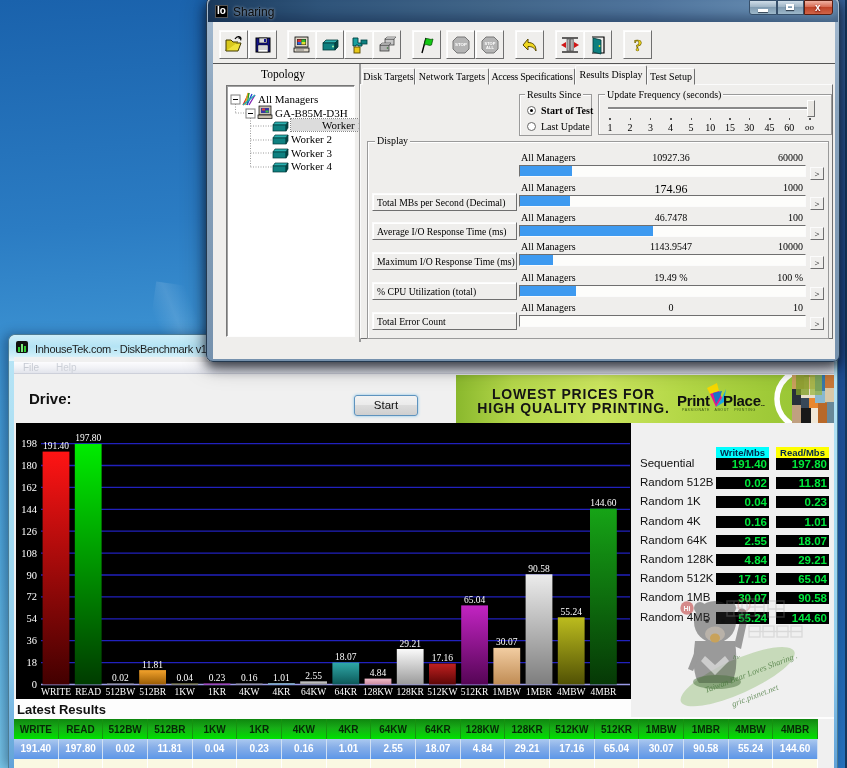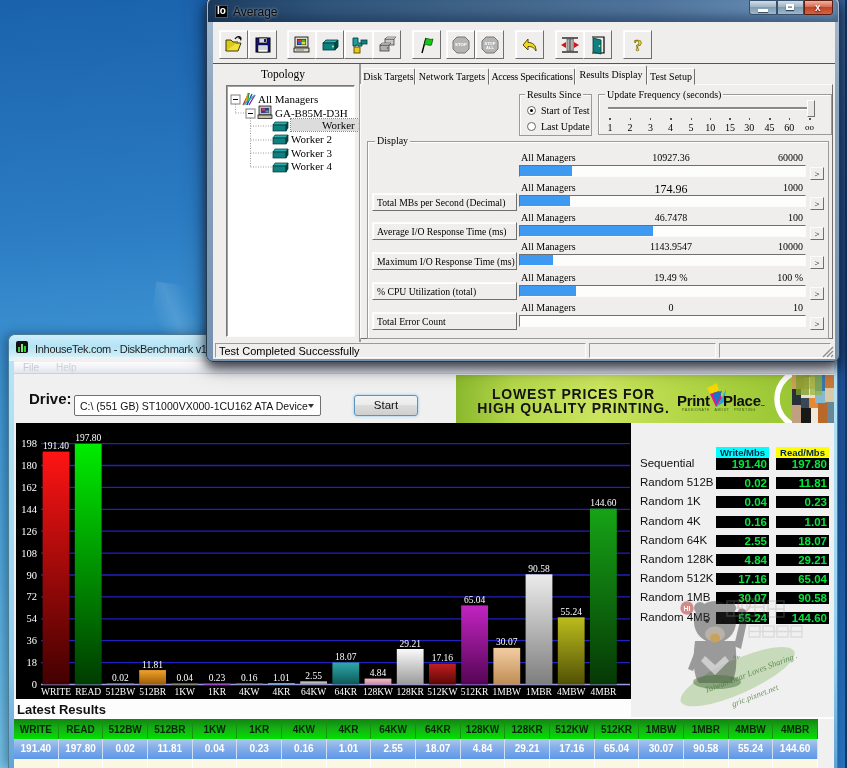--- a/index.html
+++ b/index.html
@@ -23,24 +23,20 @@
 
  <div class="abs" style="left:5px;top:22px;width:820px;height:412px;background:#f0f0f0;overflow:hidden;">
 
    <div class="abs" style="left:0;top:5px;width:820px;height:12px;background:linear-gradient(180deg,#fcfcfe 0%,#f1f2f6 50%,#e2e4ec 100%);border-bottom:1px solid #cdd0da;">
      <span class="abs" style="left:9px;top:0px;font-size:10px;color:#c6cad2;">File</span>
      <span class="abs" style="left:42px;top:0px;font-size:10px;color:#ccd0d8;">Help</span>
    </div>
 
    <div class="abs" style="left:0;top:17px;width:820px;height:49px;background:#f0f0f0;">
      <span class="abs" style="left:15px;top:16px;font-size:15px;font-weight:bold;color:#111;">Drive:</span>
-     <div class="abs" style="left:60px;top:21px;width:247px;height:21px;background:#fff;border:1px solid #707070;border-radius:2px;">
-        <span class="abs" style="left:5px;top:4px;font-size:10.5px;color:#111;white-space:nowrap;">C:\ (551 GB) ST1000VX000-1CU162 ATA Device</span>
-        <span class="abs" style="right:6px;top:8px;width:0;height:0;border-left:3.5px solid transparent;border-right:3.5px solid transparent;border-top:4.5px solid #333;"></span>
-     </div>
      <div class="abs" style="left:340px;top:21px;width:64px;height:21px;background:linear-gradient(180deg,#f3f3f3 0%,#ebebeb 45%,#dcdcdc 50%,#cfcfcf 100%);border:1px solid #5e93be;border-radius:3px;box-shadow:0 0 3px #7fc0e8;">
         <div style="text-align:center;font-size:11.5px;color:#111;margin-top:3px;">Start</div>
      </div>
    </div>
 
    <div class="abs" style="left:442px;top:18px;width:379px;height:48px;background:linear-gradient(90deg,#8ab82d 0%,#b4d74a 15%,#cbe55e 38%,#b3d746 60%,#9fca38 82%,#94c232 100%);overflow:hidden;">
      <div class="abs" style="left:15px;top:12px;width:205px;text-align:center;font-size:14px;font-weight:bold;color:#141414;letter-spacing:.8px;line-height:14px;white-space:nowrap;">LOWEST PRICES FOR<br>HIGH QUALITY PRINTING.</div>
      <span class="abs" style="left:221px;top:17px;font-size:15px;font-weight:bold;color:#101010;letter-spacing:-.3px;">Print</span>
      <svg class="abs" style="left:249px;top:8px;" width="22" height="26" viewBox="0 0 22 26">
         <polygon points="2,5 12,0 14,8 5,11" fill="#f5d800"></polygon>
@@ -377,21 +373,21 @@
      </svg>
    </div>
  </div>
 </div>
 
 <div class="abs" style="left:206px;top:-3px;width:634px;height:365px;border-radius:7px;background:linear-gradient(180deg,#a8bdd2 0%,#8aa4bd 30%,#7591ad 100%);border:1px solid #24394f;box-shadow:0 6px 11px rgba(10,15,25,.72), 0 2px 24px rgba(0,0,30,.4), inset 0 1px 0 rgba(255,255,255,.55);">
   <div class="abs" style="left:1px;top:0px;width:630px;height:24px;border-radius:6px 6px 0 0;background:linear-gradient(90deg,#1c3c5e 0%,#2f547a 18%,#416588 45%,#4f749c 70%,#6e94b8 100%);box-shadow:inset 0 1px 0 rgba(255,255,255,.4), inset 0 -6px 10px rgba(20,40,70,.45);"></div>
   <div class="abs" style="left:8px;top:7px;width:13px;height:13px;background:#000;border:1px solid #555;">
       <span style="position:absolute;left:1px;top:-1px;color:#fff;font-size:10px;font-weight:bold;">Io</span>
     </div>
-  <div class="abs" style="left:26px;top:7px;font-size:12px;color:#0a0a0a;text-shadow:0 0 3px rgba(255,255,255,.7);">Average</div>
+  <div class="abs" style="left:26px;top:7px;font-size:12px;color:#0a0a0a;text-shadow:0 0 3px rgba(255,255,255,.7);">Sharing</div>
   <div class="abs" style="left:542px;top:2px;width:28px;height:15px;background:linear-gradient(180deg,#cfdde8 0%,#9fb5c6 45%,#819cb2 50%,#9db8ca 100%);border:1px solid #37506b;border-radius:0 0 0 3px;">
       <div style="position:absolute;left:8px;top:8px;width:10px;height:3px;background:#fff;box-shadow:0 1px 1px #345;"></div>
     </div>
   <div class="abs" style="left:570px;top:2px;width:27px;height:15px;background:linear-gradient(180deg,#cfdde8 0%,#9fb5c6 45%,#819cb2 50%,#9db8ca 100%);border:1px solid #37506b;">
       <div style="position:absolute;left:8px;top:3px;width:8px;height:6px;border:2px solid #fff;box-shadow:0 1px 1px #345;"></div>
     </div>
   <div class="abs" style="left:597px;top:2px;width:29px;height:15px;background:linear-gradient(180deg,#f0b2a2 0%,#d86c54 45%,#c04428 50%,#d06448 100%);border:1px solid #5c1e10;border-radius:0 0 3px 0;">
       <div style="position:absolute;left:10px;top:1px;color:#fff;font-size:10px;font-weight:bold;text-shadow:0 1px 2px #600;">x</div>
     </div>
 
@@ -564,21 +560,21 @@
       <div class="abs" style="left:1px;top:3.5px;width:53px;height:17px;background:#efeeec;border:1px solid;border-color:#fbfbfb #6f6f6f transparent #fbfbfb;border-radius:2px 2px 0 0;text-align:center;font-size:10px;line-height:16px;white-space:nowrap;">Disk Targets</div>
       <div class="abs" style="left:54px;top:3.5px;width:74px;height:17px;background:#efeeec;border:1px solid;border-color:#fbfbfb #6f6f6f transparent #fbfbfb;border-radius:2px 2px 0 0;text-align:center;font-size:10px;line-height:16px;white-space:nowrap;">Network Targets</div>
       <div class="abs" style="left:128px;top:3.5px;width:86px;height:17px;background:#efeeec;border:1px solid;border-color:#fbfbfb #6f6f6f transparent #fbfbfb;border-radius:2px 2px 0 0;text-align:center;font-size:10px;letter-spacing:-.3px;line-height:16px;white-space:nowrap;">Access Specifications</div>
       <div class="abs" style="left:214px;top:.5px;width:72px;height:20px;background:#efeeec;border:1px solid;border-color:#fbfbfb #6f6f6f transparent #fbfbfb;border-radius:2px 2px 0 0;text-align:center;font-size:10px;line-height:17px;z-index:2;white-space:nowrap;">Results Display</div>
       <div class="abs" style="left:286px;top:3.5px;width:48px;height:17px;background:#efeeec;border:1px solid;border-color:#fbfbfb #6f6f6f transparent #fbfbfb;border-radius:2px 2px 0 0;text-align:center;font-size:10px;line-height:16px;white-space:nowrap;">Test Setup</div>
       <div class="abs" style="left:158px;top:30px;width:73px;height:42px;border:1px solid #9a9a9a;box-shadow:inset 1px 1px 0 #fff;"></div>
       <div class="abs" style="left:164px;top:25px;background:#efeeec;padding:0 2px;font-size:10px;">Results Since</div>
       <div class="abs" style="left:166px;top:42px;width:9px;height:9px;border-radius:50%;background:#fff;border:1px solid #666;">
           <div style="position:absolute;left:2px;top:2px;width:3px;height:3px;border-radius:50%;background:#000;"></div>
         </div>
-      <div class="abs" style="left:180px;top:40.5px;font-size:10px;white-space:nowrap;">Start of Test</div>
+      <div class="abs" style="left:180px;top:40.5px;font-size:10px;white-space:nowrap;font-weight:bold;">Start of Test</div>
       <div class="abs" style="left:166px;top:58px;width:9px;height:9px;border-radius:50%;background:#fff;border:1px solid #666;"></div>
       <div class="abs" style="left:180px;top:56.5px;font-size:10px;white-space:nowrap;">Last Update</div>
       <div class="abs" style="left:237px;top:30px;width:234px;height:41px;border:1px solid #9a9a9a;box-shadow:inset 1px 1px 0 #fff;"></div>
       <div class="abs" style="left:244px;top:25px;background:#efeeec;padding:0 2px;font-size:10px;white-space:nowrap;">Update Frequency (seconds)</div>
       <div class="abs" style="left:247px;top:42.5px;width:202px;height:2px;background:#888;box-shadow:0 1px 0 #fff;"></div>
       <div class="abs" style="left:446px;top:36px;width:8px;height:17px;background:#e8e6e2;border:1px solid;border-color:#fff #707070 #707070 #fff;"></div>
 <div class="abs" style="left:248.4px;top:53.5px;width:1.5px;height:2.5px;background:#555;"></div>
         <div class="abs" style="left:240.9px;top:58px;width:16px;text-align:center;font-size:10px;">1</div>
         <div class="abs" style="left:268.5px;top:53.5px;width:1.5px;height:2.5px;background:#555;"></div>
         <div class="abs" style="left:261.0px;top:58px;width:16px;text-align:center;font-size:10px;">2</div>
@@ -643,26 +639,14 @@
         <div class="abs" style="left:449px;top:222.5px;width:14px;height:13px;background:#efeeec;border:1px solid;border-color:#fbfbfb #6f6f6f #6f6f6f #fbfbfb;text-align:center;font-size:9px;line-height:12px;">&gt;</div>
         <div class="abs" style="left:11px;top:248.3px;width:145px;height:18px;background:#efeeec;border:1px solid;border-color:#fbfbfb #6f6f6f #6f6f6f #fbfbfb;box-shadow:inset 1px 1px 0 #fff;text-align:left;padding-left:4px;font-size:9.7px;line-height:17px;white-space:nowrap;overflow:hidden;">Total Error Count</div>
         <div class="abs" style="left:160px;top:237.8px;font-size:10px;">All Managers</div>
         <div class="abs" style="left:250px;top:237.8px;width:120px;text-align:center;font-size:10px;">0</div>
         <div class="abs" style="left:382px;top:237.8px;width:60px;text-align:right;font-size:10px;">10</div>
         <div class="abs" style="left:158px;top:250.8px;width:287px;height:12px;background:#fdfdfb;border:1px solid;border-color:#6f6f6f #fbfbfb #fbfbfb #6f6f6f;">
           <div style="position:absolute;left:0;top:0;width:0px;height:10px;background:#3e9af0;"></div>
         </div>
         <div class="abs" style="left:449px;top:252.8px;width:14px;height:13px;background:#efeeec;border:1px solid;border-color:#fbfbfb #6f6f6f #6f6f6f #fbfbfb;text-align:center;font-size:9px;line-height:12px;">&gt;</div>
       </div>
-    <div class="abs" style="left:0;top:320px;width:622px;height:17px;background:#efeeec;">
-      <div class="abs" style="left:2px;top:1px;width:371px;height:15px;border:1px solid;border-color:#9a9a9a #fdfdfd #fdfdfd #9a9a9a;font-size:11px;line-height:14px;padding-left:3px;color:#000;">Test Completed Successfully</div>
-      <div class="abs" style="left:376px;top:1px;width:127px;height:15px;border:1px solid;border-color:#9a9a9a #fdfdfd #fdfdfd #9a9a9a;"></div>
-      <div class="abs" style="left:506px;top:1px;width:112px;height:15px;border:1px solid;border-color:#9a9a9a #fdfdfd #fdfdfd #9a9a9a;"></div>
-      <svg width="12" height="12" style="position:absolute;right:1px;bottom:1px;">
-          <g stroke="#909090" stroke-width="1.5">
-            <line x1="11" y1="1" x2="1" y2="11"></line>
-            <line x1="11" y1="5" x2="5" y2="11"></line>
-            <line x1="11" y1="9" x2="9" y2="11"></line>
-          </g>
-        </svg>
-    </div>
   </div>
 </div>
 
 </body></html>

